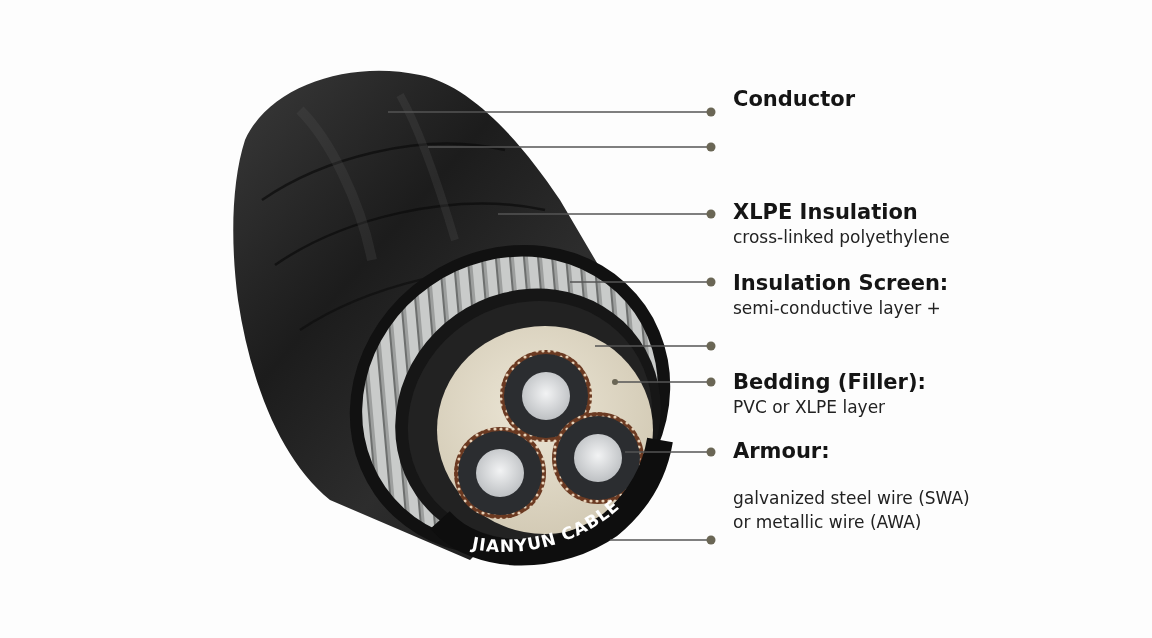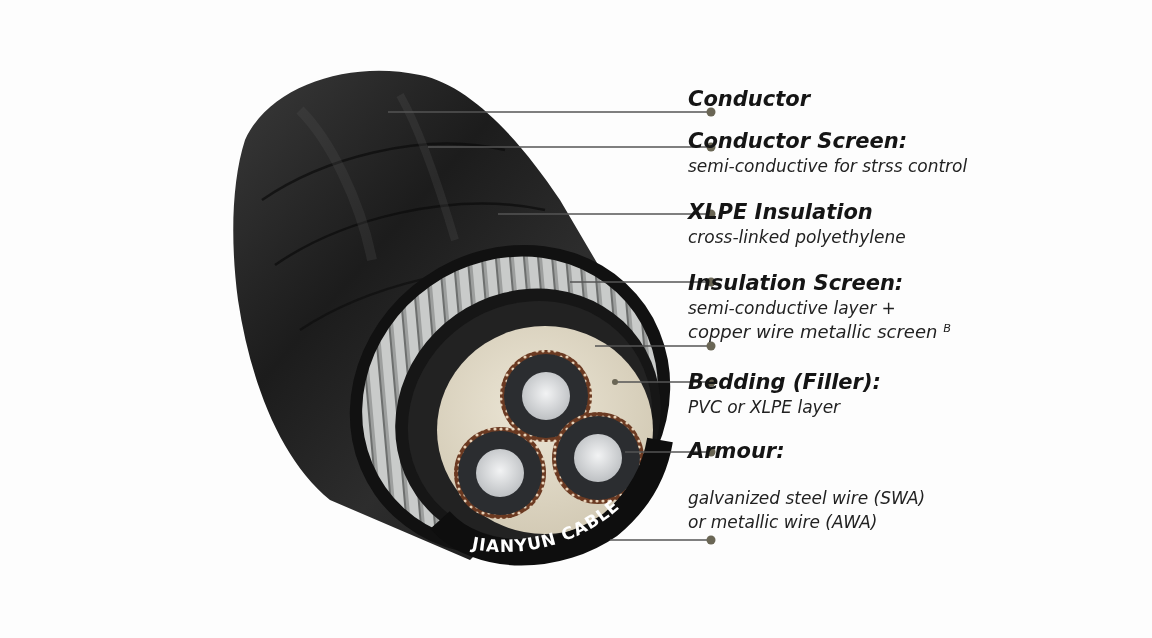--- a/index.html
+++ b/index.html
@@ -1,20 +1,20 @@
 <!DOCTYPE html>
 <html><head>
 <meta charset="utf-8">
 <style>
   html, body { margin:0; padding:0; }
   body { width:1152px; height:638px; background:#fdfdfd; position:relative; overflow:hidden;
          font-family:"DejaVu Sans", sans-serif; color:#1a1a1a; }
   .stage { position:absolute; left:0; top:0; width:1152px; height:638px; }
   svg.cable { position:absolute; left:0; top:0; }
-  .label { position:absolute; left:688px;font-style:italic; }
+  .label { position:absolute; left:733px; }
   .label .title { font-weight:bold; font-size:21px; line-height:26px; color:#151515; white-space:nowrap; }
   .label .desc { font-size:17px; line-height:24px; color:#222; white-space:nowrap; }
   .brand { font-family:"DejaVu Sans", sans-serif; font-weight:bold; font-size:17px; fill:#ffffff; letter-spacing:1px; }
 </style>
 </head>
 <body>
 
 <div class="stage">
 
   <svg class="cable" width="1152" height="638" viewBox="0 0 1152 638">
@@ -109,34 +109,29 @@
       <circle cx="711" cy="452" r="4.5"></circle>
       <circle cx="711" cy="540" r="4.5"></circle>
       <circle cx="615" cy="382" r="3"></circle>
     </g>
   </svg>
 
   <div class="label" style="top:86px;">
     <div class="title">Conductor</div>
   </div>
 
-  <div class="label" style="top:128px;">
-    <div class="title">Conductor Screen:</div>
-    <div class="desc">semi-conductive for strss control</div>
-  </div>
 
   <div class="label" style="top:199px;">
     <div class="title">XLPE Insulation</div>
     <div class="desc">cross-linked polyethylene</div>
   </div>
 
   <div class="label" style="top:270px;">
     <div class="title">Insulation Screen:</div>
     <div class="desc">semi-conductive layer +</div>
-    <div class="desc" style="font-size:18px;">copper wire metallic screen ᴮ</div>
   </div>
 
   <div class="label" style="top:369px;">
     <div class="title">Bedding (Filler):</div>
     <div class="desc">PVC or XLPE layer</div>
   </div>
 
   <div class="label" style="top:438px;">
     <div class="title">Armour:</div>
     <div class="desc" style="margin-top:22px;">galvanized steel wire (SWA)</div>

